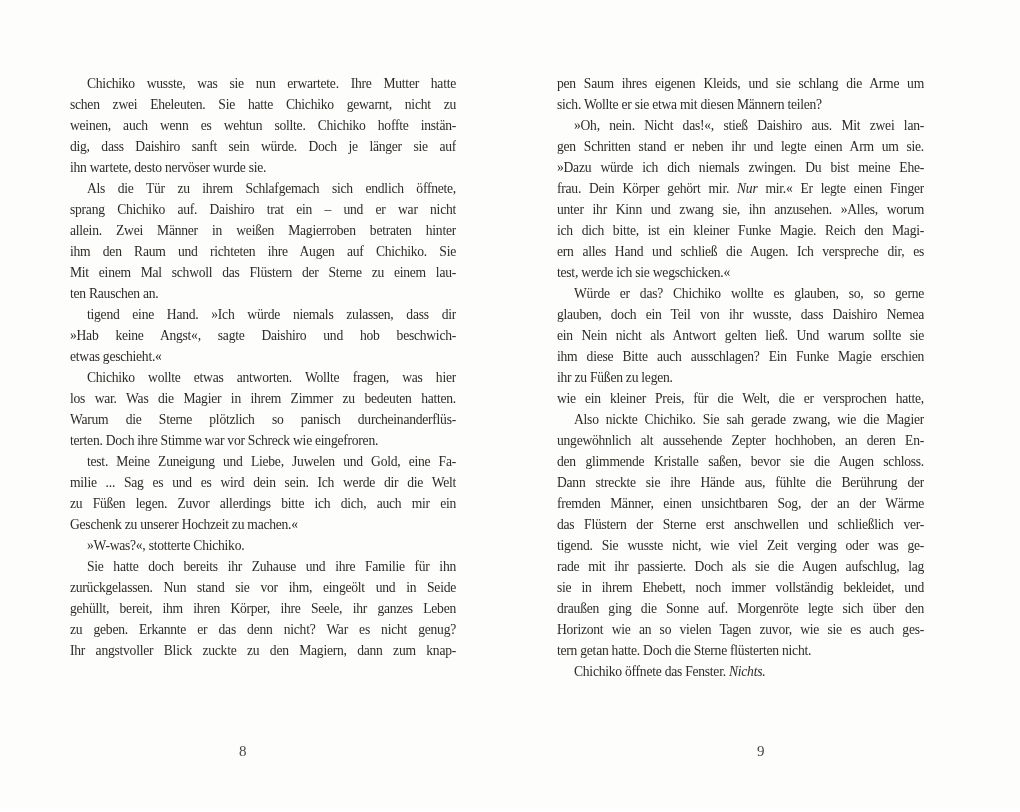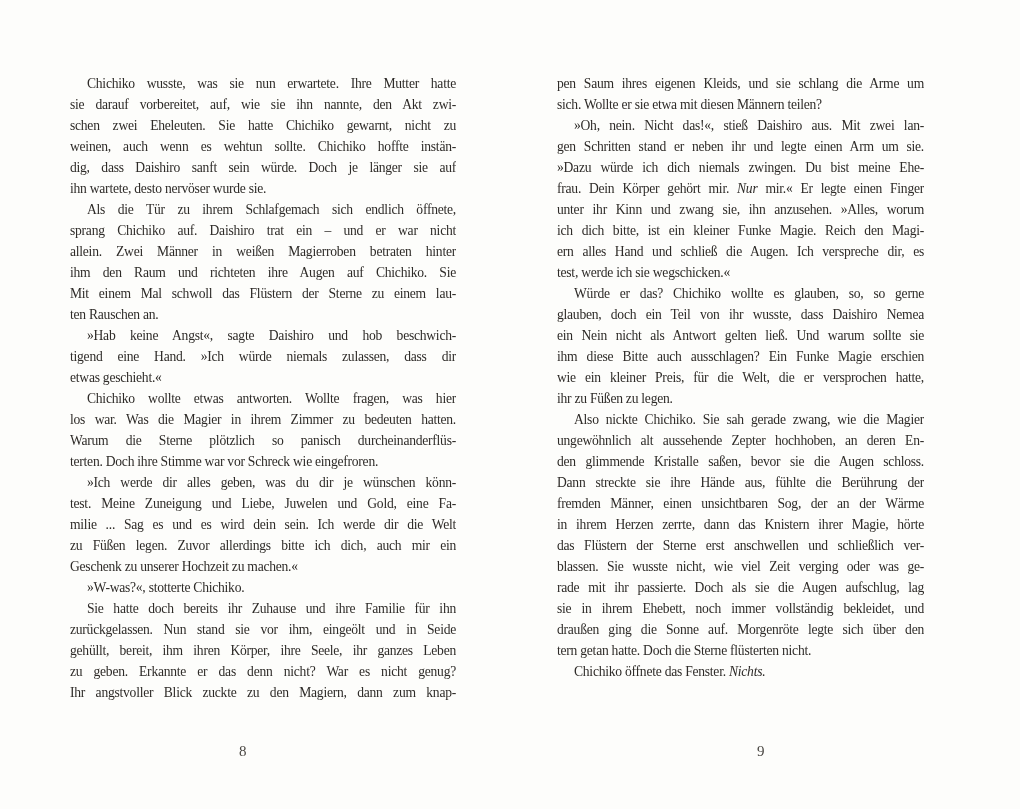--- a/index.html
+++ b/index.html
@@ -53,47 +53,45 @@
   .folio.right { left: 757px; }
 </style>
 </head>
 <body>
 
 <div class="spread" style="--paper: #fdfdfb; --ink: #2e2b28; --folio: #4a4743;">
 
   <div class="page-text left">
       <div class="para indent">
         <div class="line">Chichiko wusste, was sie nun erwartete. Ihre Mutter hatte</div>
-        <div class="line">sie darauf vorbereitet, auf, wie sie ihn nannte, den Akt zwi-</div>
         <div class="line">schen zwei Eheleuten. Sie hatte Chichiko gewarnt, nicht zu</div>
         <div class="line">weinen, auch wenn es wehtun sollte. Chichiko hoffte instän-</div>
         <div class="line">dig, dass Daishiro sanft sein würde. Doch je länger sie auf</div>
         <div class="line lastline">ihn wartete, desto nervöser wurde sie.</div>
       </div>
       <div class="para indent">
         <div class="line">Als die Tür zu ihrem Schlafgemach sich endlich öffnete,</div>
         <div class="line">sprang Chichiko auf. Daishiro trat ein – und er war nicht</div>
         <div class="line">allein. Zwei Männer in weißen Magierroben betraten hinter</div>
         <div class="line">ihm den Raum und richteten ihre Augen auf Chichiko. Sie</div>
         <div class="line">Mit einem Mal schwoll das Flüstern der Sterne zu einem lau-</div>
         <div class="line lastline">ten Rauschen an.</div>
       </div>
       <div class="para indent">
+        <div class="line">tigend eine Hand. »Ich würde niemals zulassen, dass dir</div>
         <div class="line">»Hab keine Angst«, sagte Daishiro und hob beschwich-</div>
-        <div class="line">tigend eine Hand. »Ich würde niemals zulassen, dass dir</div>
         <div class="line lastline">etwas geschieht.«</div>
       </div>
       <div class="para indent">
         <div class="line">Chichiko wollte etwas antworten. Wollte fragen, was hier</div>
         <div class="line">los war. Was die Magier in ihrem Zimmer zu bedeuten hatten.</div>
         <div class="line">Warum die Sterne plötzlich so panisch durcheinanderflüs-</div>
         <div class="line lastline">terten. Doch ihre Stimme war vor Schreck wie eingefroren.</div>
       </div>
       <div class="para indent">
-        <div class="line">»Ich werde dir alles geben, was du dir je wünschen könn-</div>
         <div class="line">test. Meine Zuneigung und Liebe, Juwelen und Gold, eine Fa-</div>
         <div class="line">milie ... Sag es und es wird dein sein. Ich werde dir die Welt</div>
         <div class="line">zu Füßen legen. Zuvor allerdings bitte ich dich, auch mir ein</div>
         <div class="line lastline">Geschenk zu unserer Hochzeit zu machen.«</div>
       </div>
       <div class="para indent">
         <div class="line lastline">»W-was?«, stotterte Chichiko.</div>
       </div>
       <div class="para indent">
         <div class="line">Sie hatte doch bereits ihr Zuhause und ihre Familie für ihn</div>
@@ -117,35 +115,35 @@
         <div class="line">unter ihr Kinn und zwang sie, ihn anzusehen. »Alles, worum</div>
         <div class="line">ich dich bitte, ist ein kleiner Funke Magie. Reich den Magi-</div>
         <div class="line">ern alles Hand und schließ die Augen. Ich verspreche dir, es</div>
         <div class="line lastline">test, werde ich sie wegschicken.«</div>
       </div>
       <div class="para indent">
         <div class="line">Würde er das? Chichiko wollte es glauben, so, so gerne</div>
         <div class="line">glauben, doch ein Teil von ihr wusste, dass Daishiro Nemea</div>
         <div class="line">ein Nein nicht als Antwort gelten ließ. Und warum sollte sie</div>
         <div class="line">ihm diese Bitte auch ausschlagen? Ein Funke Magie erschien</div>
+        <div class="line lastline">ihr zu Füßen zu legen.</div>
         <div class="line">wie ein kleiner Preis, für die Welt, die er versprochen hatte,</div>
-        <div class="line lastline">ihr zu Füßen zu legen.</div>
       </div>
       <div class="para indent">
         <div class="line">Also nickte Chichiko. Sie sah gerade zwang, wie die Magier</div>
         <div class="line">ungewöhnlich alt aussehende Zepter hochhoben, an deren En-</div>
         <div class="line">den glimmende Kristalle saßen, bevor sie die Augen schloss.</div>
         <div class="line">Dann streckte sie ihre Hände aus, fühlte die Berührung der</div>
         <div class="line">fremden Männer, einen unsichtbaren Sog, der an der Wärme</div>
-        <div class="line">in ihrem Herzen zerrte, dann das Knistern ihrer Magie, hörte</div>
         <div class="line">das Flüstern der Sterne erst anschwellen und schließlich ver-</div>
-        <div class="line">blassen. Sie wusste nicht, wie viel Zeit verging oder was ge-</div>
+        <div class="line">tigend. Sie wusste nicht, wie viel Zeit verging oder was ge-</div>
         <div class="line">rade mit ihr passierte. Doch als sie die Augen aufschlug, lag</div>
         <div class="line">sie in ihrem Ehebett, noch immer vollständig bekleidet, und</div>
         <div class="line">draußen ging die Sonne auf. Morgenröte legte sich über den</div>
+        <div class="line">Horizont wie an so vielen Tagen zuvor, wie sie es auch ges-</div>
         <div class="line lastline">tern getan hatte. Doch die Sterne flüsterten nicht.</div>
       </div>
       <div class="para indent">
         <div class="line lastline">Chichiko öffnete das Fenster. <i>Nichts.</i></div>
       </div>
     </div>
 
   <div class="folio left">8</div>
 
   <div class="folio right">9</div>

